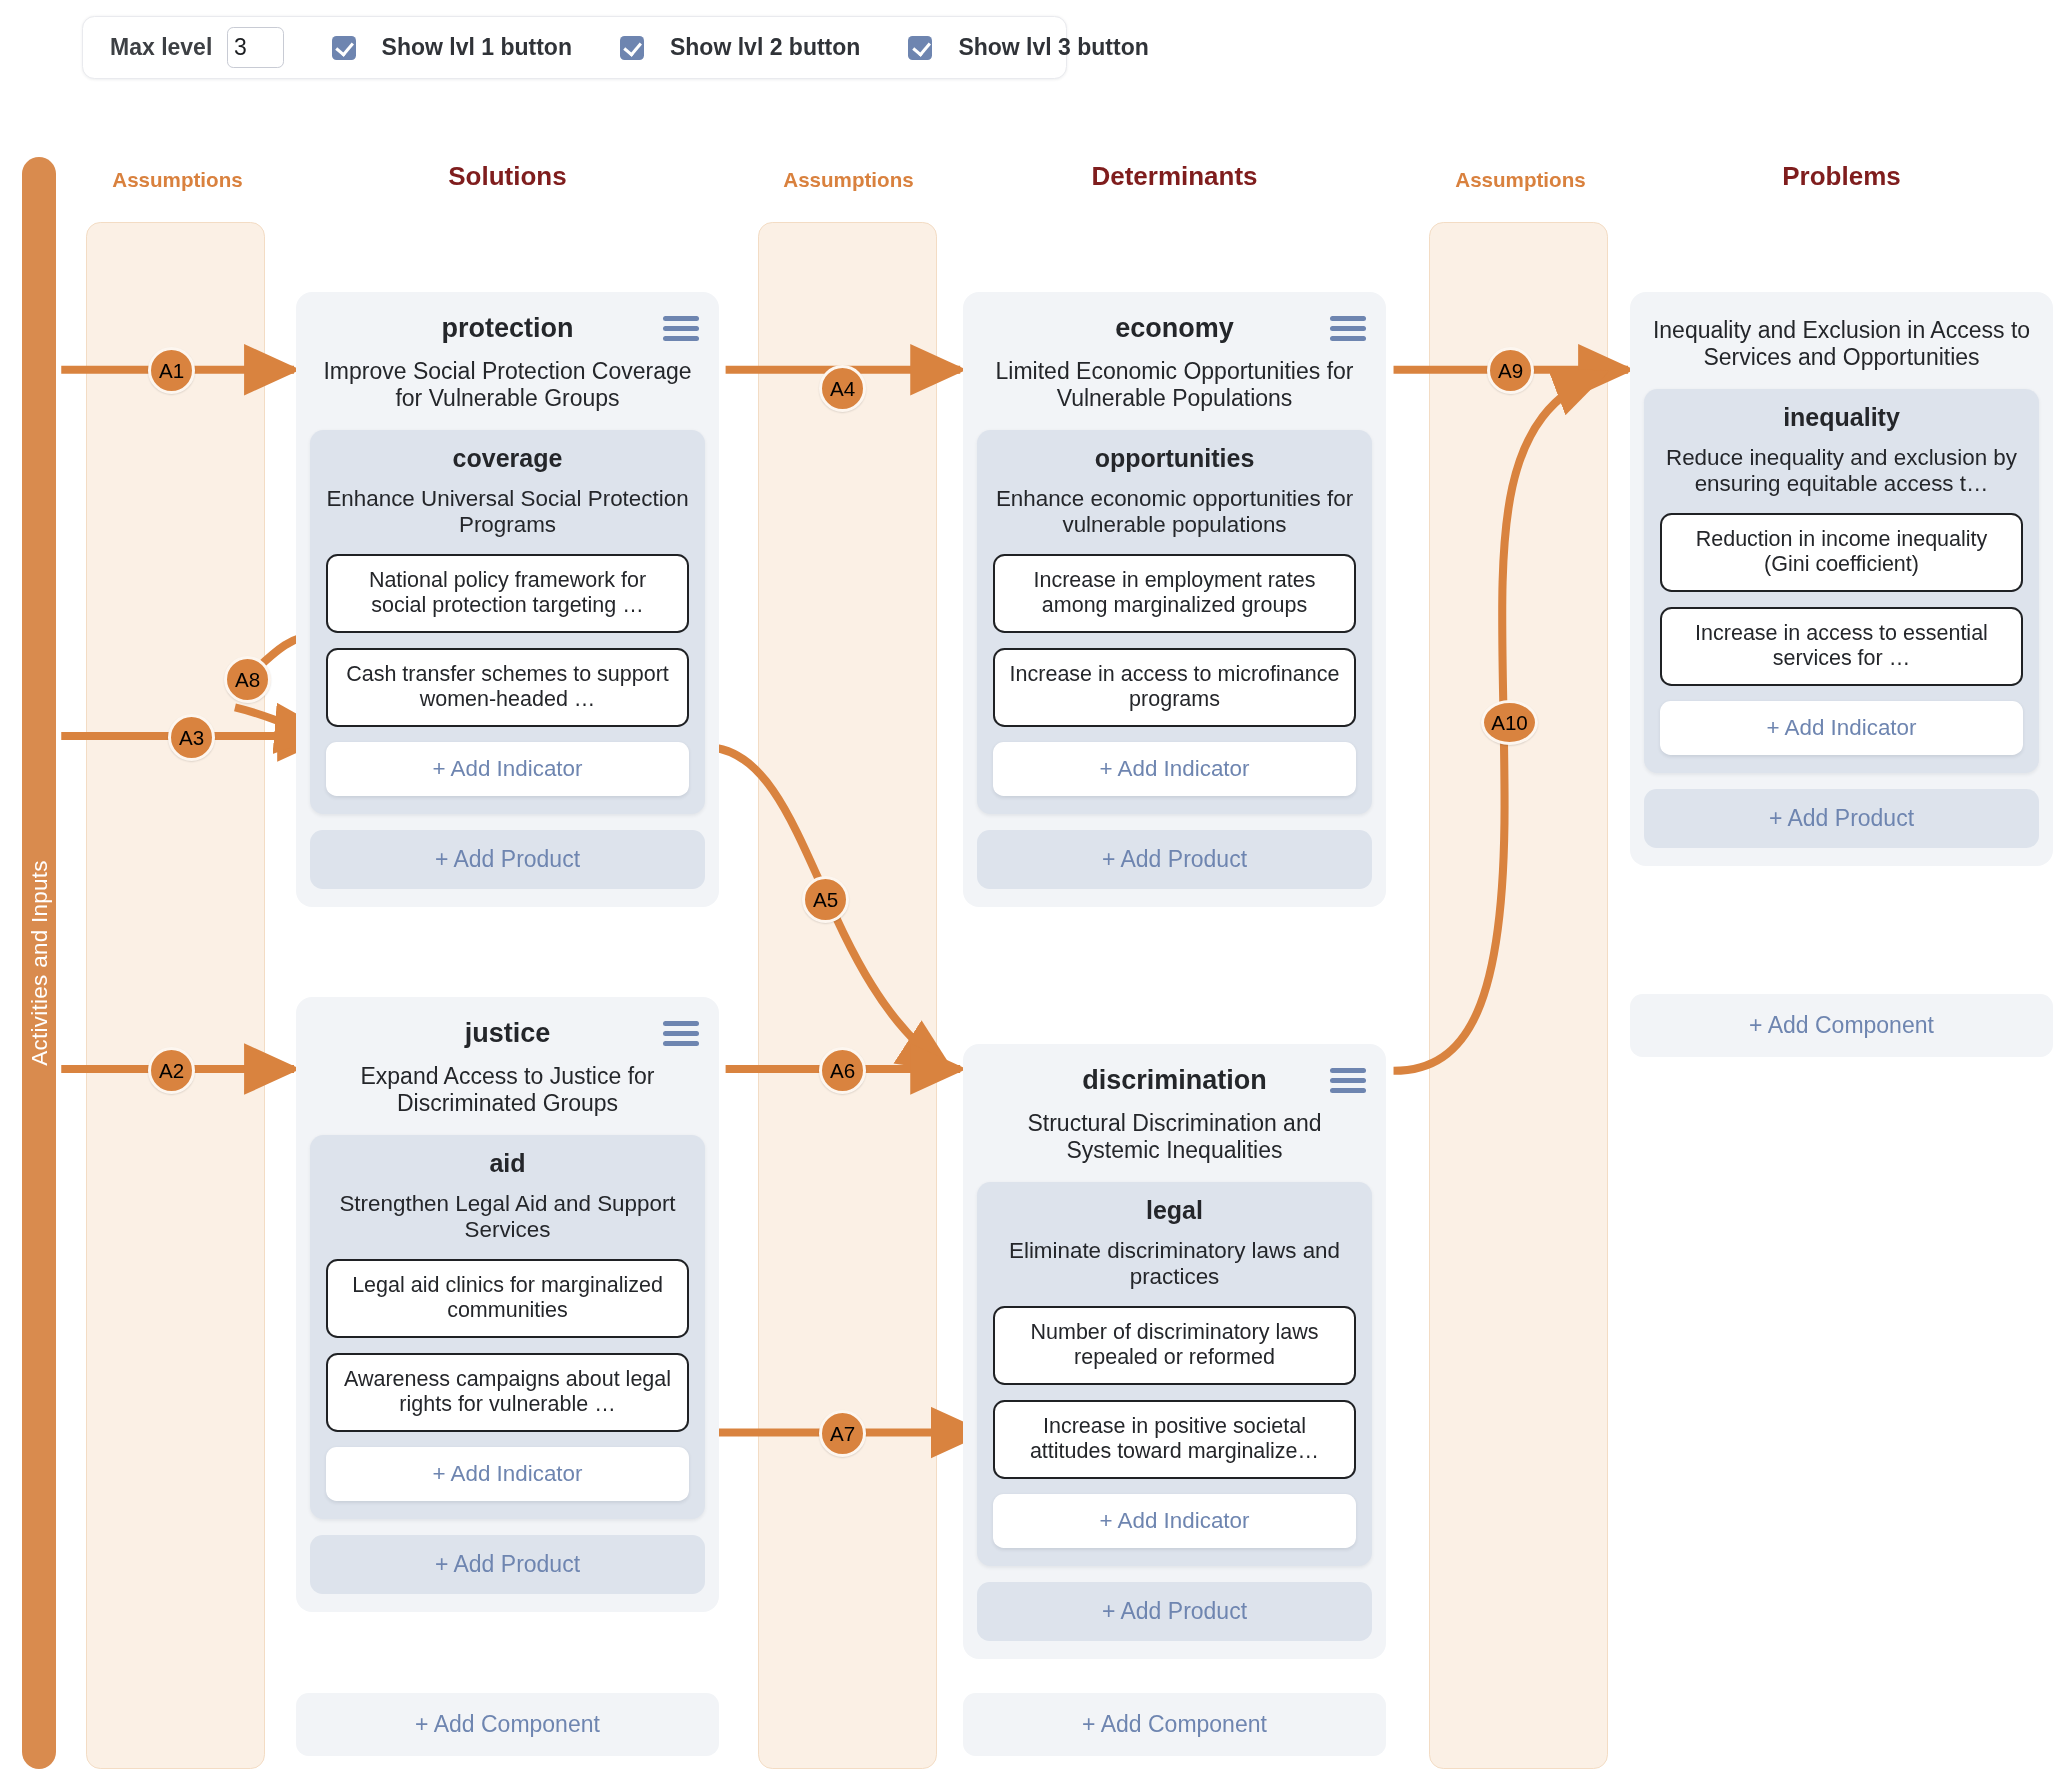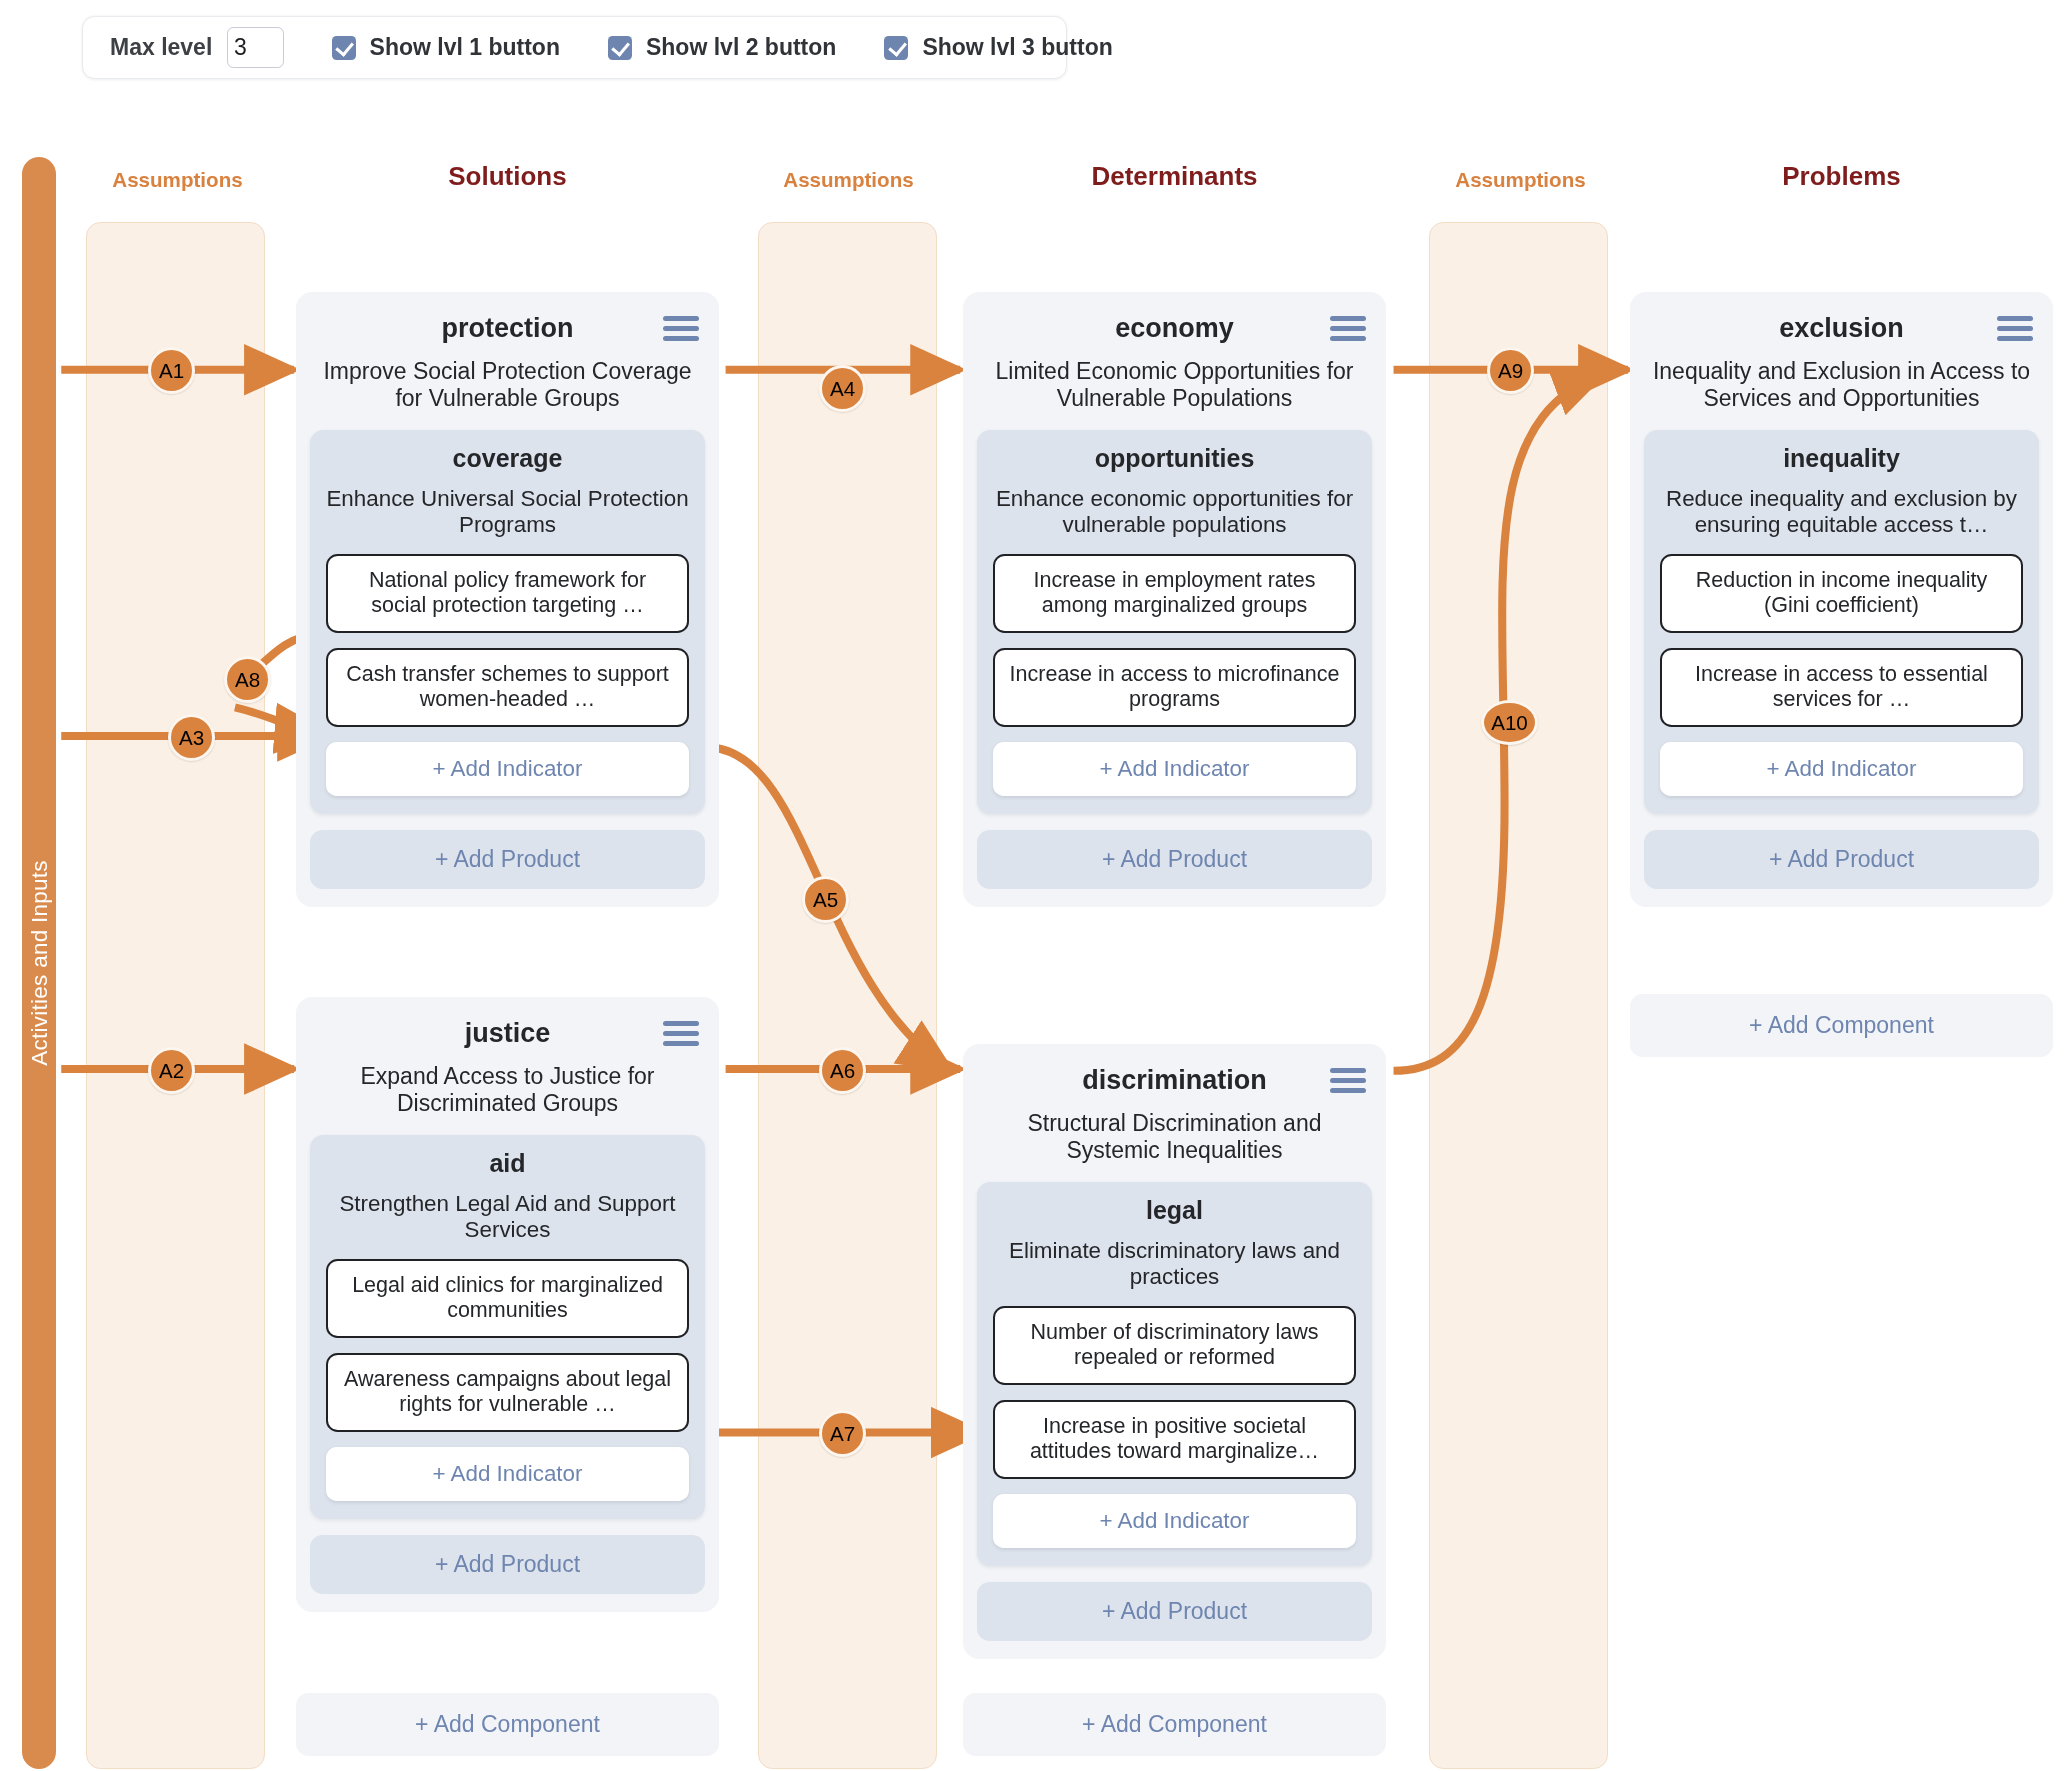--- a/index.html
+++ b/index.html
@@ -31,21 +31,21 @@
   }
   .tb-num {
     width: 57px; height: 41px;
     border: 0.9px solid #c8cbd4; border-radius: 6.3px;
     font-size: 23px; color: #1b1d20;
     padding: 0 6.3px;
     font-family: "Liberation Sans", sans-serif;
     background: #fff;
   }
   .tb-check {
-    display: flex; align-items: center; gap: 14px;
+    display: flex; align-items: center; gap: 26px;
     margin-left: 48px; white-space: nowrap;
   }
   .tb-box {
     width: 24px; height: 24px; border-radius: 4.5px;
     background: #6e85b0; position: relative; flex: 0 0 auto;
   }
   .tb-box::after {
     content: ""; position: absolute;
     left: 7.2px; top: 3.6px;
     width: 8px; height: 13.4px;
@@ -357,28 +357,20 @@
       <div class="indicator">Number of discriminatory laws repealed or reformed</div>
       <div class="indicator">Increase in positive societal attitudes toward marginalize…</div>
       <div class="add-indicator">+ Add Indicator</div>
     </div>
     <div class="add-product">+ Add Product</div>
   </div>
 
   <div class="add-component" style="left:963px; top:1693px;">+ Add Component</div>
 
   <div class="component" style="left:1630px; top:292px;">
-    <div class="comp-head">
-      <span class="comp-title">exclusion</span>
-      <span class="hamburger">
-          <i></i>
-          <i></i>
-          <i></i>
-        </span>
-    </div>
     <div class="comp-desc">Inequality and Exclusion in Access to Services and Opportunities</div>
     <div class="product">
       <div class="prod-title">inequality</div>
       <div class="prod-desc">Reduce inequality and exclusion by ensuring equitable access t…</div>
       <div class="indicator">Reduction in income inequality (Gini coefficient)</div>
       <div class="indicator">Increase in access to essential services for …</div>
       <div class="add-indicator">+ Add Indicator</div>
     </div>
     <div class="add-product">+ Add Product</div>
   </div>

